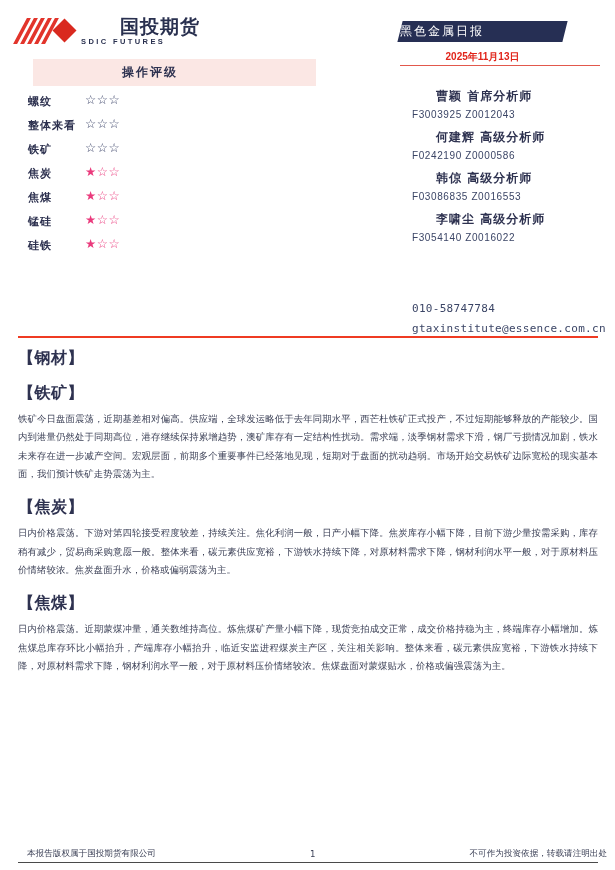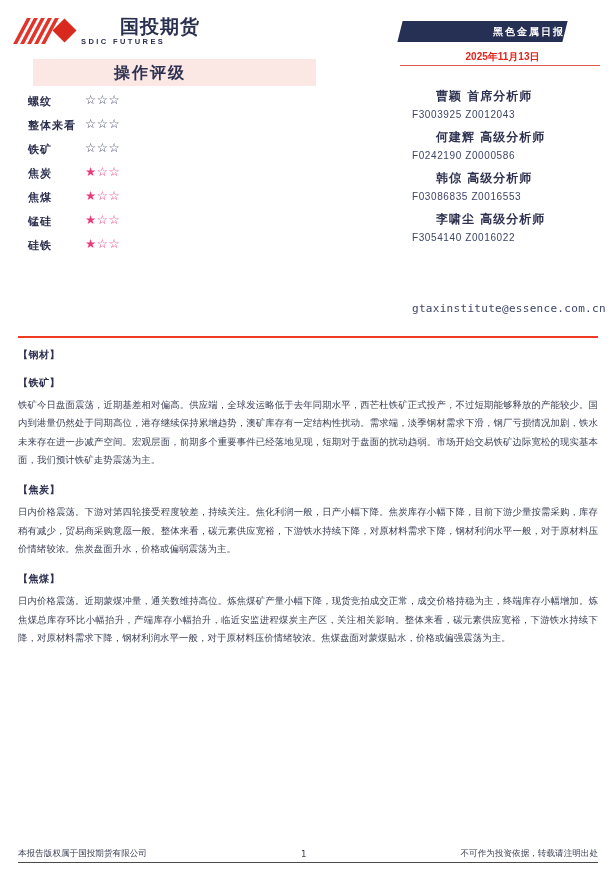--- a/index.html
+++ b/index.html
@@ -83,21 +83,21 @@
     background: #fbe7e4;
   }
   #rating-title {
     position: absolute;
     left: 33px;
     top: 59px;
     width: 234px;
     height: 27px;
     line-height: 27px;
     text-align: center;
-    font-size: 16px;
+    font-size: 12px;
     font-weight: bold;
     color: #2e3250;
     font-family: Liberation Sans, sans-serif;
     letter-spacing: 2px;
   }
   #rating-list {
     position: absolute;
     left: 0;
     top: 94px;
     width: 330px;
@@ -133,30 +133,30 @@
     background: #262f54;
     transform: skewX(-14deg);
   }
   #report-badge-label {
     position: absolute;
     left: 400px;
     top: 21px;
     width: 165px;
     height: 21px;
     line-height: 21px;
-    text-align: right;
+    text-align: left;
     color: #ffffff;
-    font-size: 10px;
-    font-weight: bold;
+    font-size: 12px;
+    font-weight: normal;
     letter-spacing: 2px;
     font-family: "DejaVu Serif", "Liberation Serif", serif;
   }
   #report-date {
     position: absolute;
-    left: 420px;
+    left: 400px;
     top: 50px;
     width: 165px;
     text-align: center;
     color: #e1251b;
     font-size: 10px;
     font-weight: bold;
     font-family: "Liberation Sans", sans-serif;
   }
   #date-rule {
     position: absolute;
@@ -213,21 +213,21 @@
 
   
   #body-sections {
     position: absolute;
     left: 18px;
     top: 348px;
     width: 580px;
   }
   .section { margin-bottom: 14px; }
   .section-heading {
-    font-size: 10px;
+    font-size: 16px;
     font-weight: bold;
     color: #2e3250;
     font-family: "DejaVu Serif", "Liberation Serif", serif;
     margin-bottom: 6px;
     letter-spacing: 0.5px;
   }
   .section-body {
     font-size: 9.4px;
     line-height: 1.95;
     color: #3a3f55;
@@ -240,21 +240,21 @@
   #footer-rule {
     position: absolute;
     left: 18px;
     top: 862px;
     width: 580px;
     height: 1px;
     background: #4a4a4a;
   }
   #footer {
     position: absolute;
-    left: 18px;
+    left: 27px;
     top: 848px;
     width: 580px;
     display: flex;
     justify-content: space-between;
     align-items: center;
     font-size: 8.6px;
     color: #3a3f55;
     font-family: "DejaVu Sans", "Liberation Sans", sans-serif;
     text-align: right;
   }
@@ -324,20 +324,21 @@
       <div class="analyst-code">F3003925  Z0012043</div>
       <div class="analyst-name">何建辉 高级分析师</div>
       <div class="analyst-code">F0242190  Z0000586</div>
       <div class="analyst-name">韩倞 高级分析师</div>
       <div class="analyst-code">F03086835  Z0016553</div>
       <div class="analyst-name">李啸尘 高级分析师</div>
       <div class="analyst-code">F3054140  Z0016022</div>
     </div>
 
   <div id="contact">
+    <div class="contact-line">010-58747784</div>
     <div class="contact-line">gtaxinstitute@essence.com.cn</div>
   </div>
 
   <div id="header-rule"></div>
 </div>
 
 <div id="body-sections">
     <div class="section">
       <div class="section-heading">【钢材】</div>
     </div>

